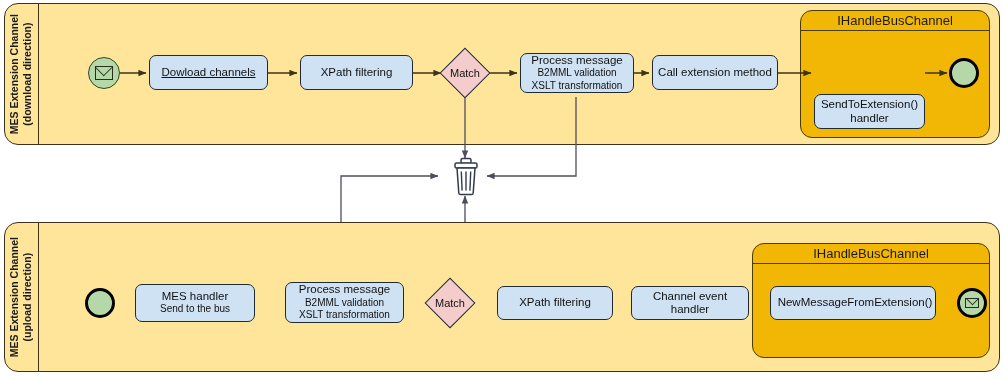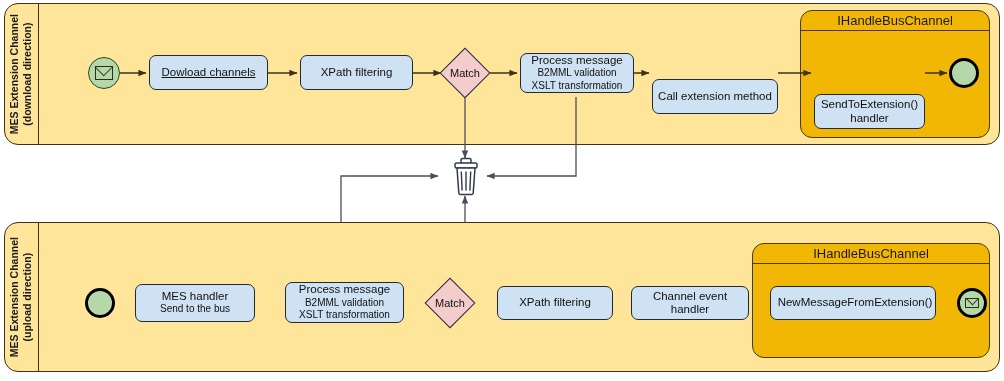--- a/index.html
+++ b/index.html
@@ -246,21 +246,21 @@
     <div class="diamond"></div>
     <div class="glabel">Match</div>
   </div>
 
   <div class="task" style="left:520px; top:53px; width:114px; height:40px;">
     <div class="t-main">Process message</div>
     <div class="t-sub">B2MML validation</div>
     <div class="t-sub">XSLT transformation</div>
   </div>
 
-  <div class="task" style="left:652px; top:55px; width:126px; height:35px;margin-top:24px;">
+  <div class="task" style="left:652px; top:55px; width:126px; height:35px;">
     <div class="t-main">Call extension method</div>
   </div>
 
   <div class="task" style="left:814px; top:46px; width:111px; height:35px;margin-top:48px;">
     <div class="t-main">SendToExtension()</div>
     <div class="t-main">handler</div>
   </div>
 
   <div class="event end" style="left:949px; top:58px; width:30px; height:30px;"></div>
 

